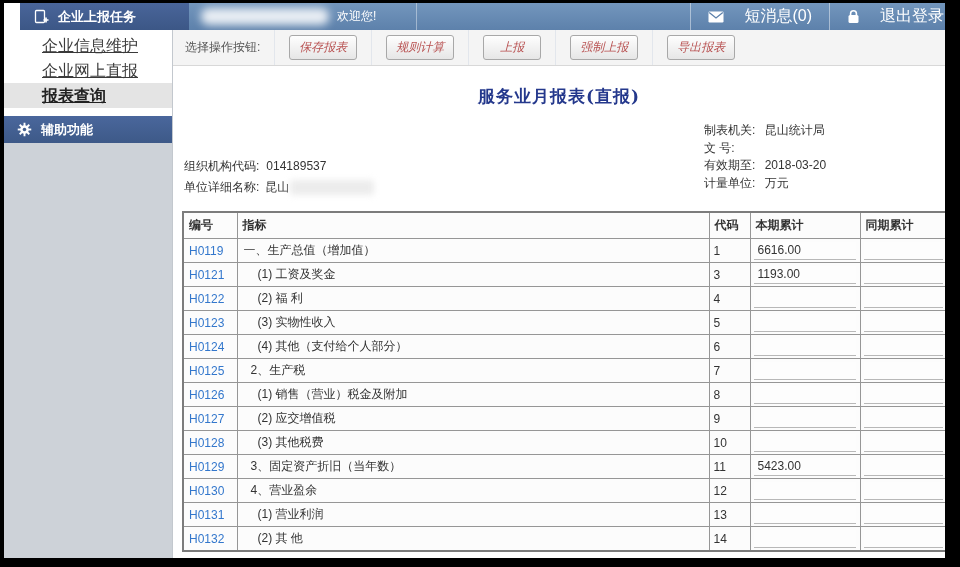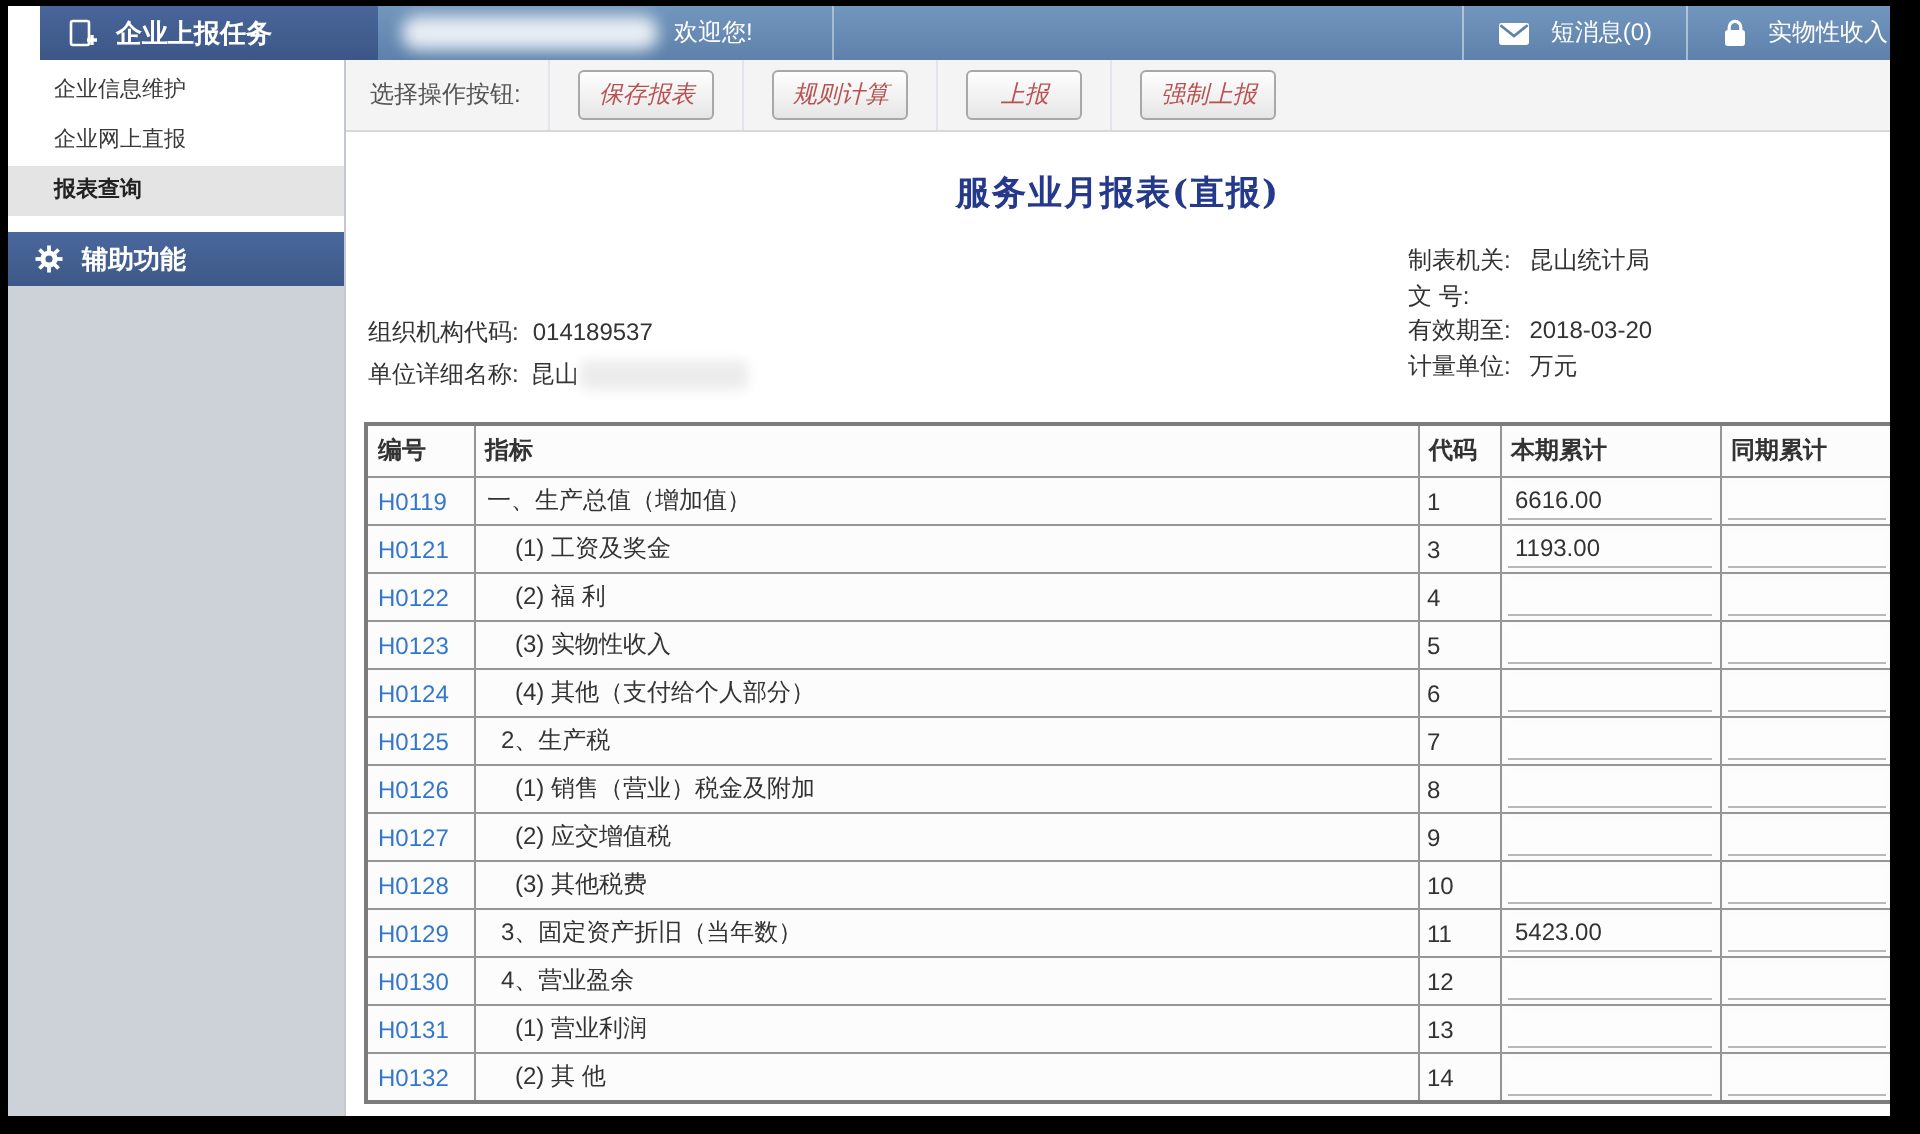--- a/index.html
+++ b/index.html
@@ -27,34 +27,34 @@
   }
   .topbar-left { display:flex; align-items:center; padding-left:12px; }
   .user-blur {
     width:128px; height:17px; border-radius:8px;
     background:rgba(255,255,255,0.85); filter:blur(4px); margin-right:8px;
   }
   .welcome { color:#fff; font-size:12px; }
   .topbar-divider { width:1px; align-self:stretch; background:rgba(255,255,255,0.4); margin-left:40px; }
   .topbar-right { margin-left:auto; display:flex; align-items:stretch; }
   .topbar-action {
-    display:flex; align-items:center; gap:10px; padding:0 17px;
+    display:flex; align-items:center; gap:20px; padding:0 17px;
     border-left:1px solid rgba(255,255,255,0.45);
-    color:#fff; font-size:12px; cursor:pointer;
+    color:#fff; font-size:16px; cursor:pointer;
   }
 
   
   .sidebar {
     position:absolute; left:0; top:27px; bottom:0; width:168px;
     background:#cdd2d8; border-right:1px solid #c3c8ce;
   }
   .sidebar-menu { background:#fff; padding-top:3px; }
   .sidebar-item {
-    height:25px; line-height:25px; padding-left:23px;
-    font-size:11px; color:#3a3a3a; cursor:pointer; background:#fff;
+    height:25px; line-height:25px; padding-left:38px;
+    font-size:16px; color:#3a3a3a; cursor:pointer; background:#fff;text-decoration:underline;
   }
   .sidebar-item.selected { background:#e4e4e4; font-weight:bold; color:#222; }
   .side-header-2 {
     height:27px; margin-top:8px;
     background:linear-gradient(#4a679c,#3d5988);
     display:flex; align-items:center; gap:9px; padding-left:13px;
     color:#fff; font-weight:bold; font-size:13px;
   }
 
   
@@ -152,21 +152,21 @@
         </span>
         <span>短消息(0)</span>
       </div>
       <div class="topbar-action">
         <span>
           <svg width="13" height="15" viewBox="0 0 13 15">
             <path d="M3.6 6.2 V4.6 a2.9 2.9 0 0 1 5.8 0 V6.2" stroke="#fff" stroke-width="1.6" fill="none"></path>
             <rect x="1.5" y="6" width="10" height="8" rx="1.5" fill="#fff"></rect>
           </svg>
         </span>
-        <span>实物性收入</span>
+        <span>退出登录</span>
       </div>
     </div>
   </div>
 
   <div class="sidebar">
     <div class="sidebar-menu">
       <div>
 
           <div class="sidebar-item">企业信息维护</div>
 
@@ -207,20 +207,23 @@
           </div>
 
           <div class="btn-cell">
             <button class="tool-btn">上报</button>
           </div>
 
           <div class="btn-cell">
             <button class="tool-btn">强制上报</button>
           </div>
 
+          <div class="btn-cell">
+            <button class="tool-btn">导出报表</button>
+          </div>
         </div>
     </div>
 
     <div class="report-title">服务业月报表(直报)</div>
 
     <div class="meta-right">
 
 
         <div class="meta-line">
           <span>制表机关:</span>

